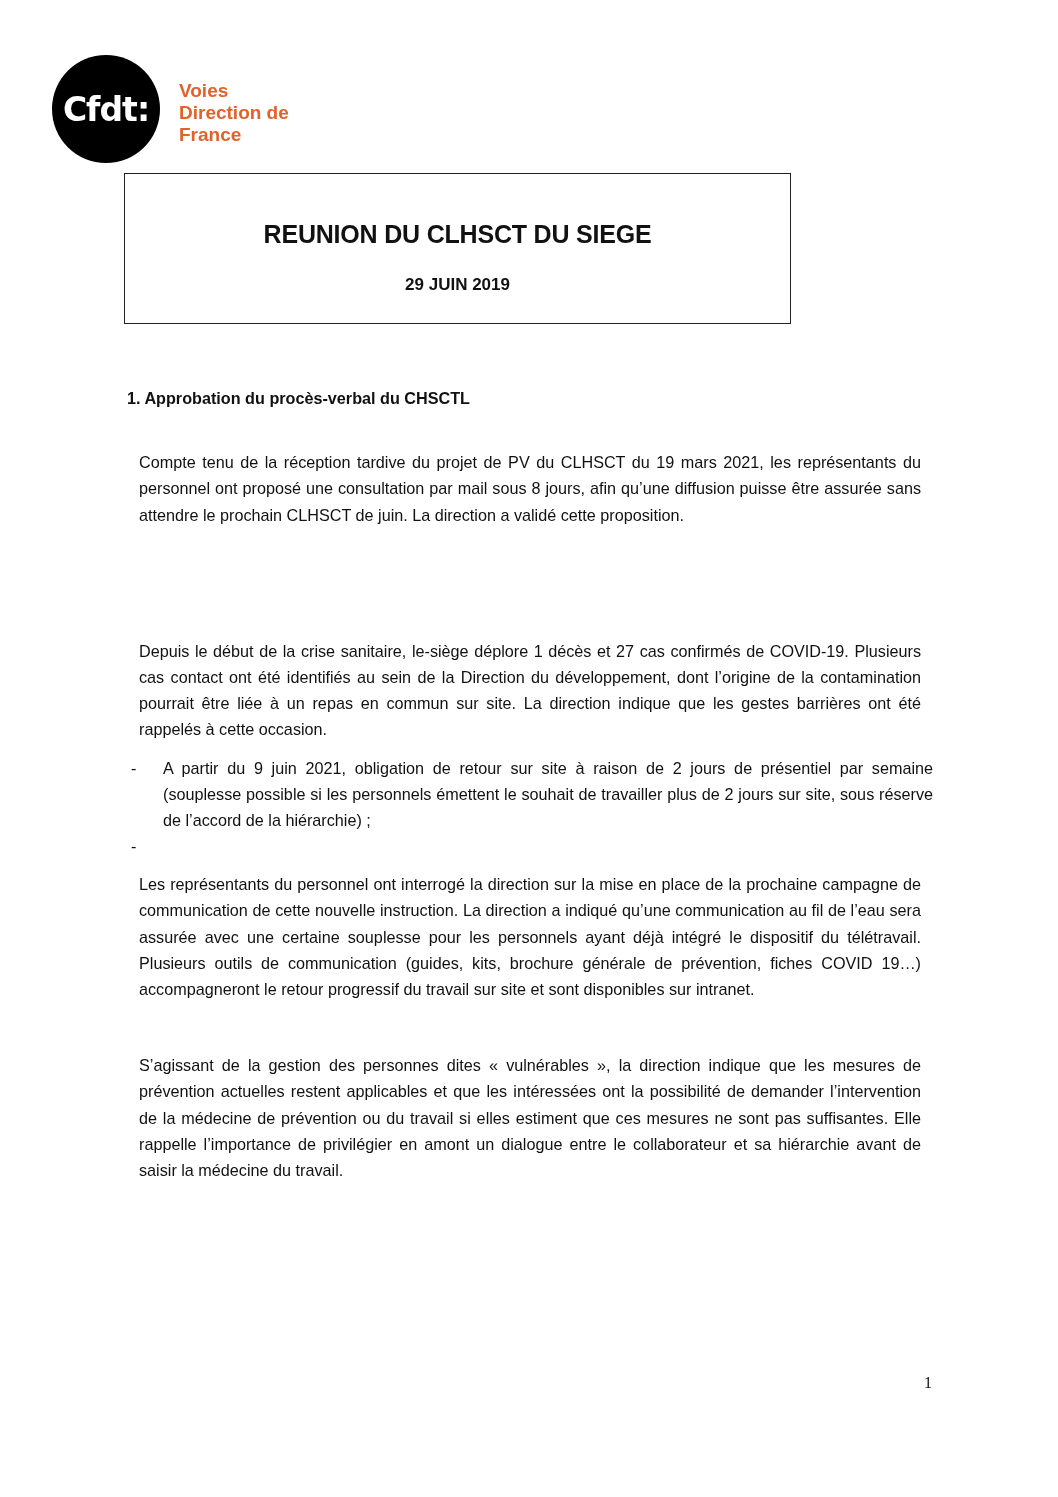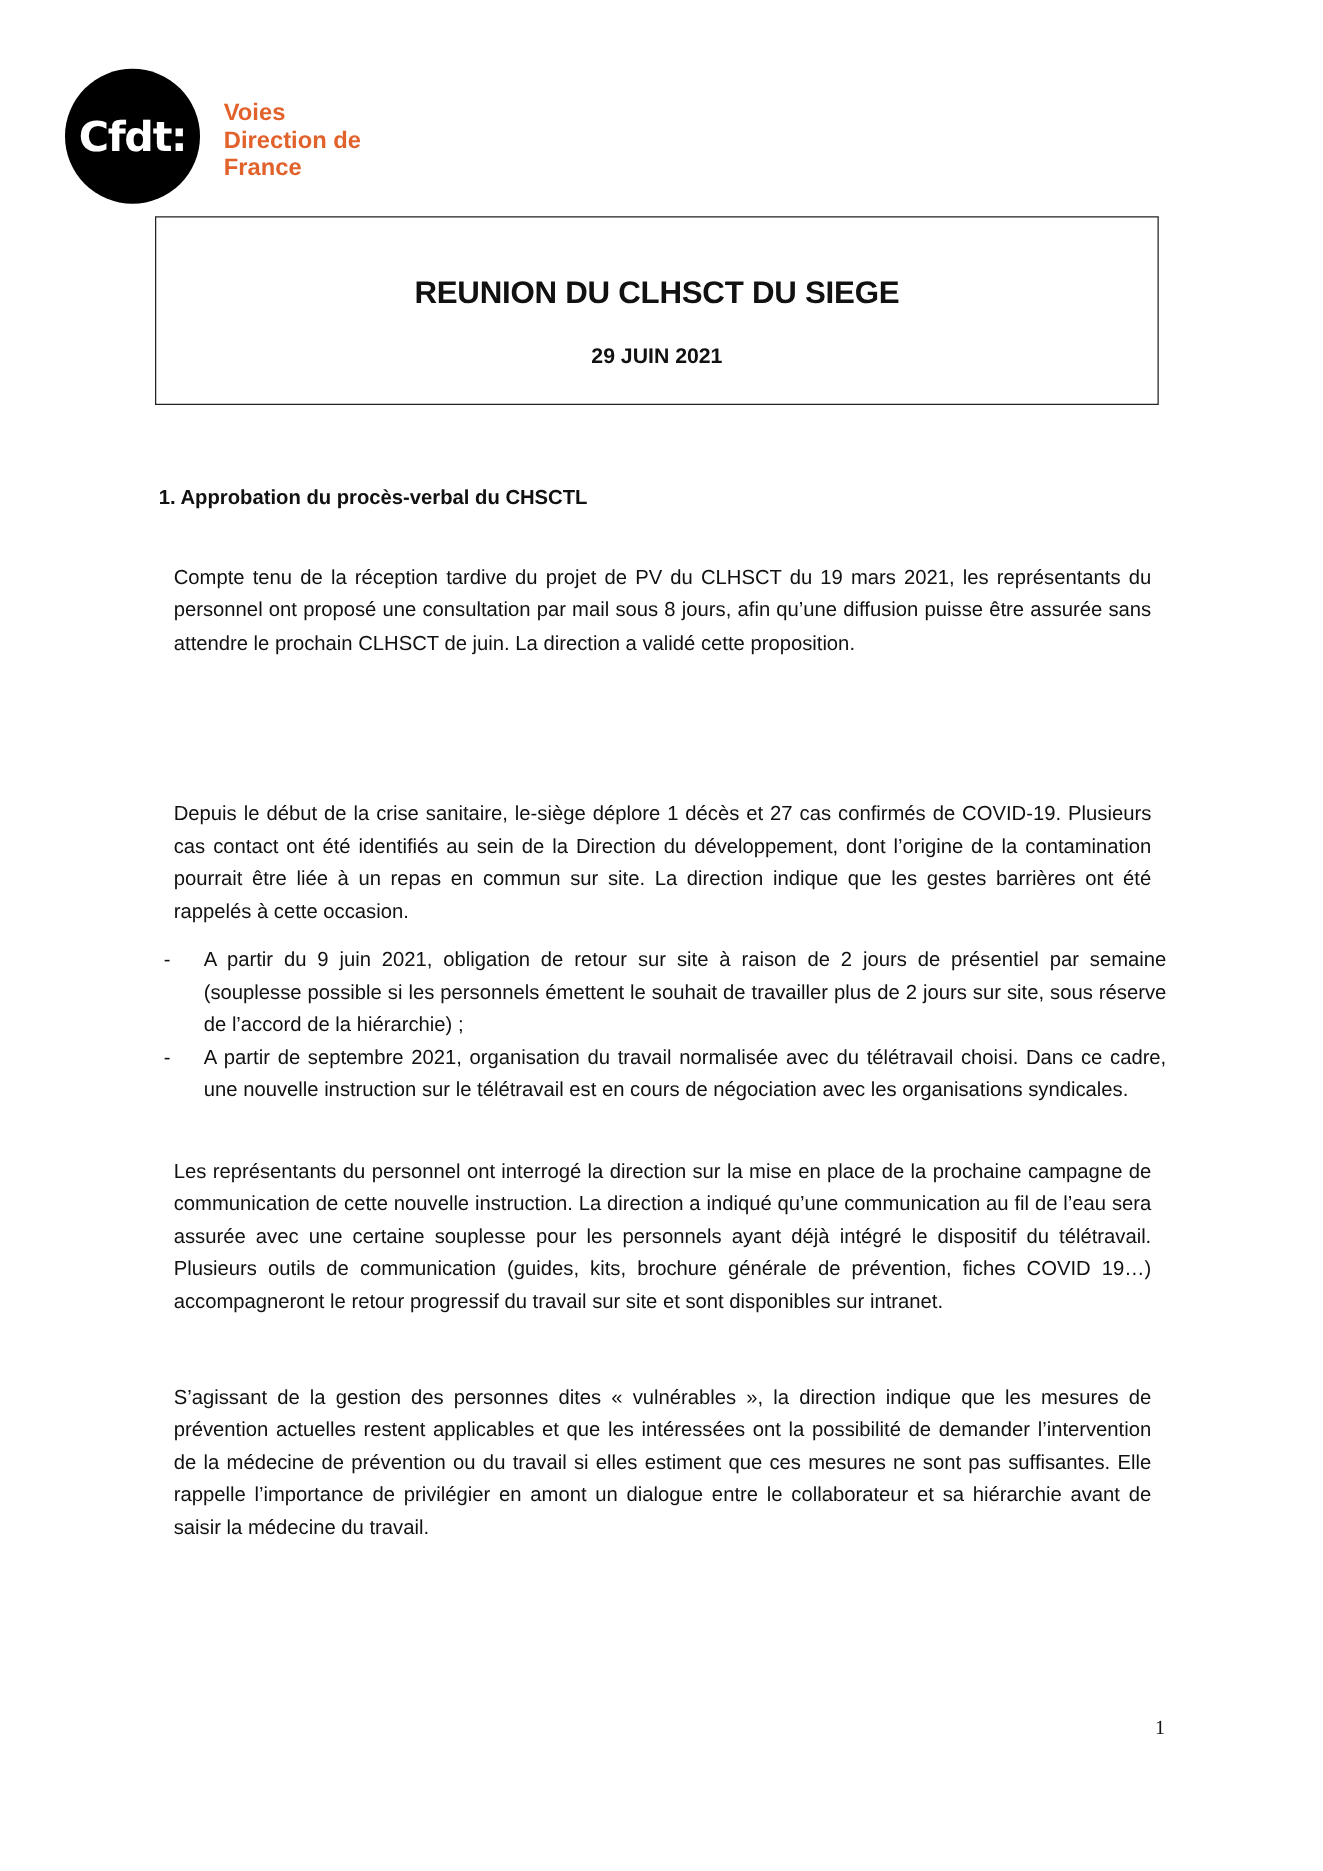--- a/index.html
+++ b/index.html
@@ -7,21 +7,21 @@
          font-family: "Liberation Sans", sans-serif; color: #111; }
   .logo { position: absolute; left: 52px; top: 55px; width: 108px; height: 108px;
           border-radius: 50%; background: #000000; }
   .logo-mark { position: absolute; left: 0; top: 0; width: 108px; height: 108px;
                display: flex; align-items: center; justify-content: center;
                color: #fff; font-weight: bold; font-size: 33px; letter-spacing: -1px;
                font-family: "DejaVu Sans", sans-serif; }
   .logo-text { position: absolute; left: 167px; top: 80px; color: #e2622b;
                font-weight: bold; font-size: 19px; line-height: 22px; }
   .logo-text div { white-space: nowrap; margin-left: 12px; }
-  .title-box { position: absolute; left: 124px; top: 173px; width: 803px; height: 151px;
+  .title-box { position: absolute; left: 124px; top: 173px; width: 667px; height: 151px;
                border: 1.5px solid #222; box-sizing: border-box; }
   .title { position: absolute; left: 0; right: 0; top: 46px; text-align: center;
            font-weight: bold; font-size: 25px; letter-spacing: -0.2px; }
   .subtitle { position: absolute; left: 0; right: 0; top: 101px; text-align: center;
               font-weight: bold; font-size: 17px; }
   .content { position: absolute; left: 127px; top: 385px; width: 806px;
              font-family: "Liberation Sans", sans-serif; font-size: 16.2px; line-height: 26.2px;
              color: #111; }
   .heading { font-weight: bold; text-align: justify; margin: 0; }
   .para { text-align: justify; margin: 12px; }
@@ -40,39 +40,38 @@
   <div class="logo-mark">Cfdt:</div>
 </div>
 <div class="logo-text">
   <div>Voies</div>
   <div>Direction de</div>
   <div>France</div>
 </div>
 
 <div class="title-box">
   <div class="title">REUNION DU CLHSCT DU SIEGE</div>
-  <div class="subtitle">29 JUIN 2021</div>
+  <div class="subtitle">29 JUIN 2019</div>
 </div>
 
 <div class="content">
   <p class="heading">1. Approbation du procès-verbal du CHSCTL</p>
   <div class="gap1"></div>
   <p class="para">Compte tenu de la réception tardive du projet de PV du CLHSCT du 19 mars 2021, les représentants du personnel ont proposé une consultation par mail sous 8 jours, afin qu’une diffusion puisse être assurée sans attendre le prochain CLHSCT de juin. La direction a validé cette proposition.</p>
   <div class="gap2" style="height:60px"></div>
 
   <div class="gap1"></div>
   <p class="para">Depuis le début de la crise sanitaire, le-siège déplore 1 décès et 27 cas confirmés de COVID-19. Plusieurs cas contact ont été identifiés au sein de la Direction du développement, dont l’origine de la contamination pourrait être liée à un repas en commun sur site. La direction indique que les gestes barrières ont été rappelés à cette occasion.</p>
   <ul class="bullets">
     <li>
       <span class="dash">-</span>
       <span>A partir du 9 juin 2021, obligation de retour sur site à raison de 2 jours de présentiel par semaine (souplesse possible si les personnels émettent le souhait de travailler plus de 2 jours sur site, sous réserve de l’accord de la hiérarchie) ;</span>
     </li>
     <li>
       <span class="dash">-</span>
-      <span>A partir de septembre 2021, organisation du travail normalisée avec du télétravail choisi. Dans ce cadre, une nouvelle instruction sur le télétravail est en cours de négociation avec les organisations syndicales.</span>
     </li>
   </ul>
   <div class="gap1"></div>
   <p class="para">Les représentants du personnel ont interrogé la direction sur la mise en place de la prochaine campagne de communication de cette nouvelle instruction. La direction a indiqué qu’une communication au fil de l’eau sera assurée avec une certaine souplesse pour les personnels ayant déjà intégré le dispositif du télétravail. Plusieurs outils de communication (guides, kits, brochure générale de prévention, fiches COVID 19…) accompagneront le retour progressif du travail sur site et sont disponibles sur intranet.</p>
   <div class="gap1"></div>
   <p class="para">S’agissant de la gestion des personnes dites « vulnérables », la direction indique que les mesures de prévention actuelles restent applicables et que les intéressées ont la possibilité de demander l’intervention de la médecine de prévention ou du travail si elles estiment que ces mesures ne sont pas suffisantes. Elle rappelle l’importance de privilégier en amont un dialogue entre le collaborateur et sa hiérarchie avant de saisir la médecine du travail.</p>
 </div>
 
 <div class="page-number">1</div>
 

